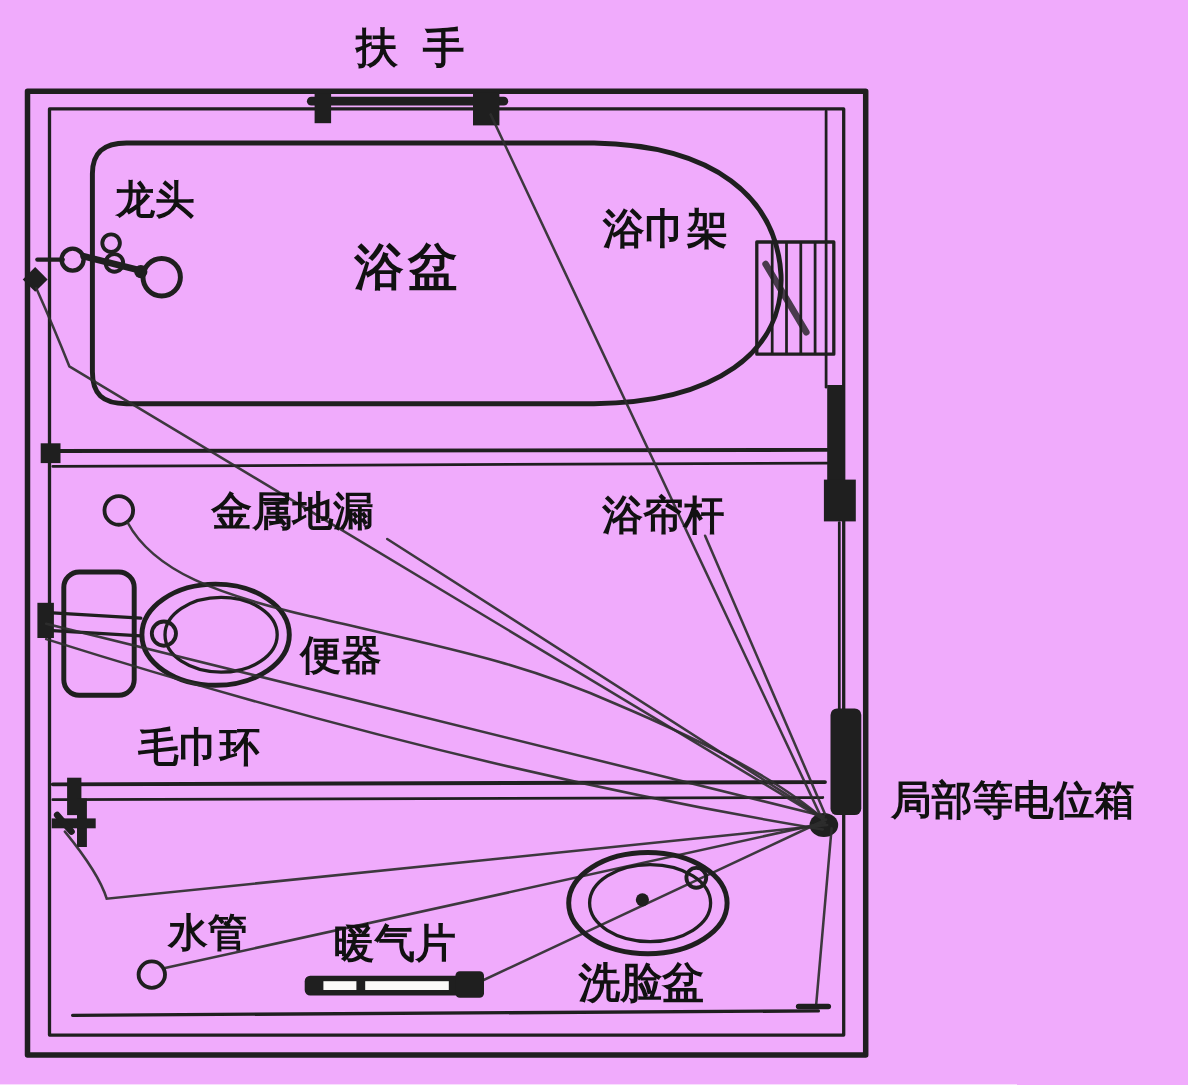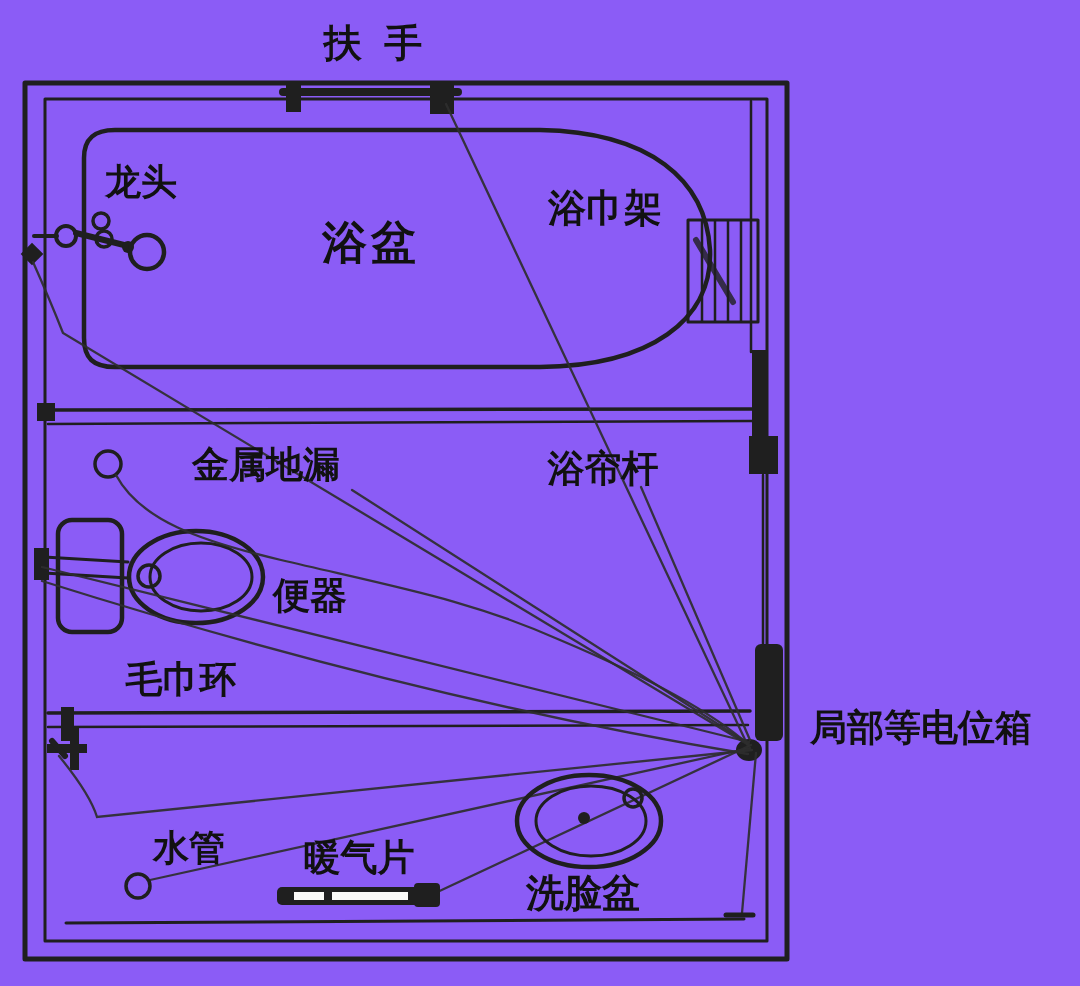--- a/index.html
+++ b/index.html
@@ -1,16 +1,16 @@
 <!DOCTYPE html>
 <html><head>
 <meta charset="utf-8">
 <style>
   html,body{margin:0;padding:0;background:#ffffff;}
-  .stage{position:relative;width:1080px;height:986px;background:#8b5cf6;overflow:hidden;
+  .stage{position:relative;width:1080px;height:986px;background:#f0abfc;overflow:hidden;
          font-family:"Liberation Sans","DejaVu Sans",sans-serif;text-decoration:underline;}
   svg{display:block}
   .ink{fill:none;stroke:#1f1f1f;stroke-linecap:round;stroke-linejoin:round;}
   .blob{fill:#1f1f1f;stroke:none;}
   .paperfill{fill:#fbfaf8;stroke:none;}
   .bond{fill:none;stroke:#2e2e2e;stroke-width:2.3;stroke-linecap:round;opacity:.92;}
   .lbl{fill:#111111;font-weight:700;text-anchor:middle;
        font-family:"Liberation Sans","DejaVu Sans",sans-serif;}
 </style>
 </head>

